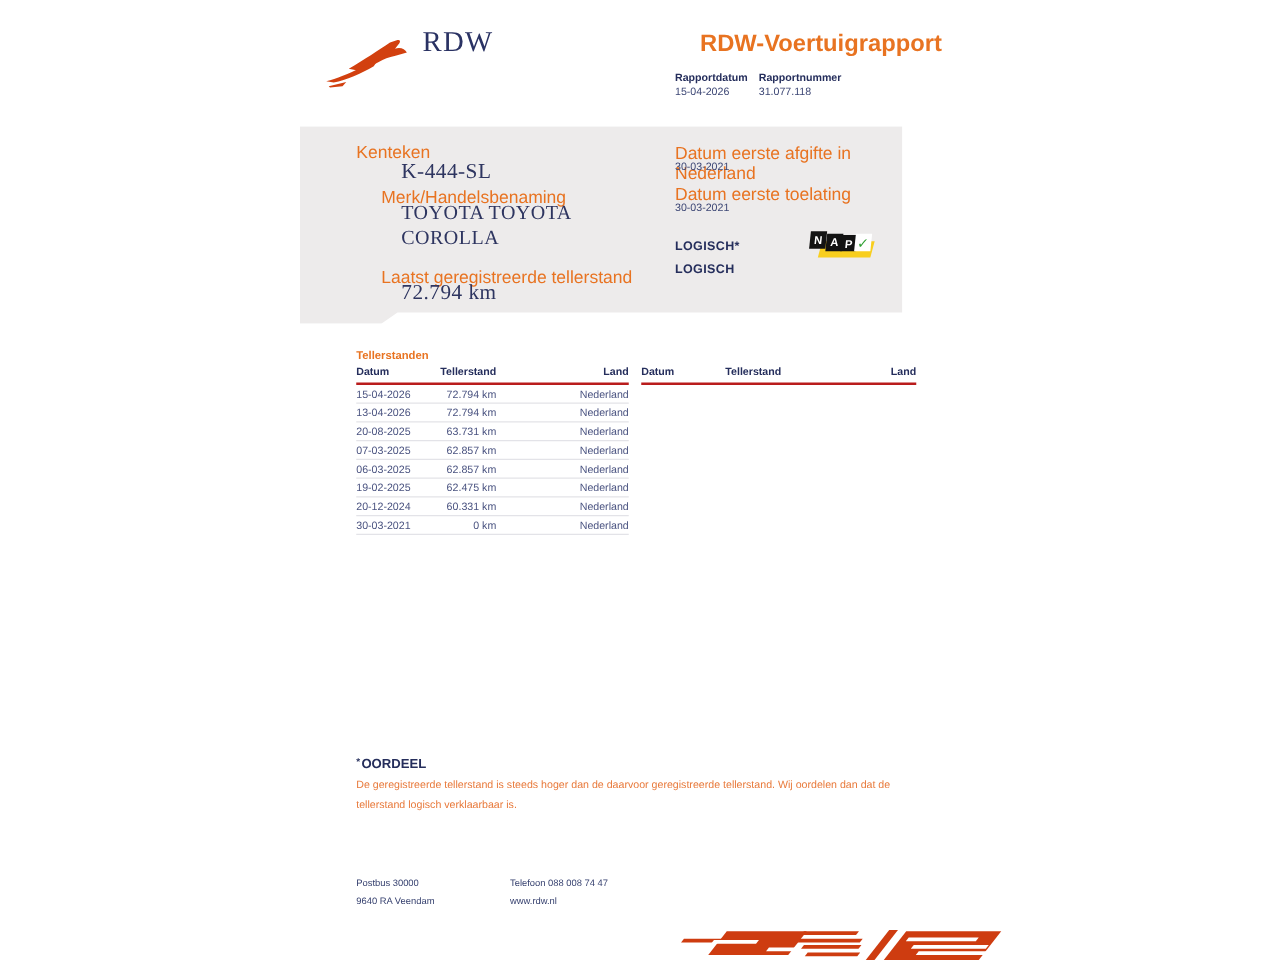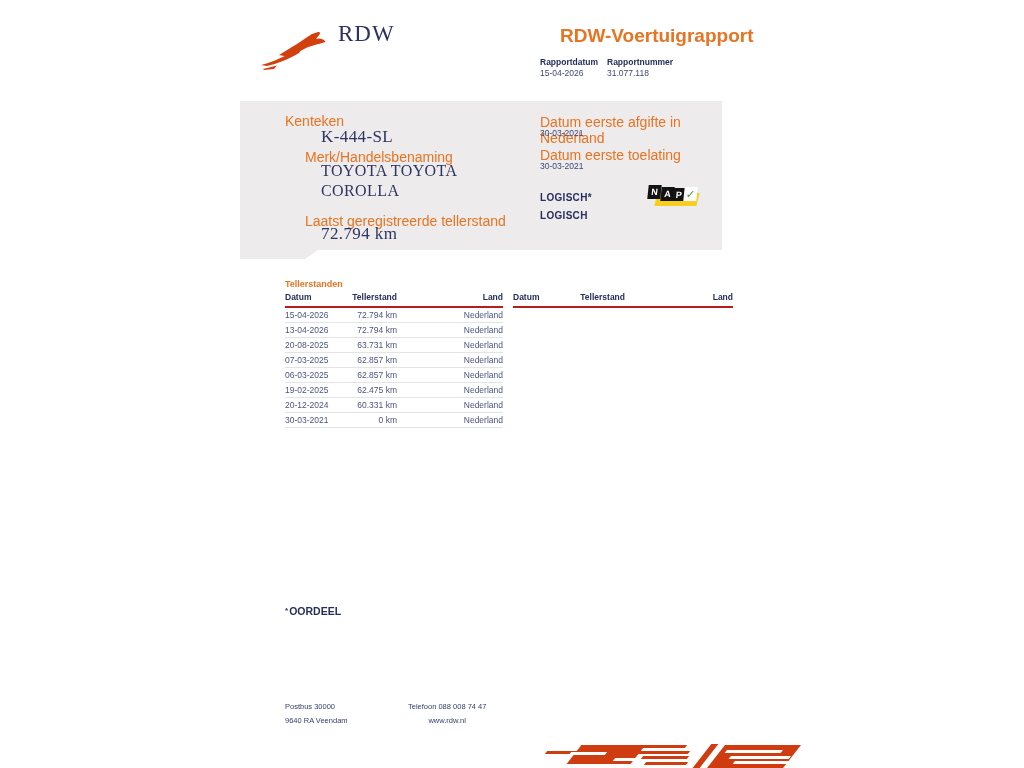--- a/index.html
+++ b/index.html
@@ -176,26 +176,27 @@
     <div class="thead">
       <span>Datum</span>
       <span>Tellerstand</span>
       <span>Land</span>
     </div>
   </div>
 
   <div class="abs exp-title">
     <span class="star">*</span><span>OORDEEL</span>
   </div>
+  <div class="abs exp-text">De geregistreerde tellerstand is steeds hoger dan de daarvoor geregistreerde tellerstand. Wij oordelen dan dat de tellerstand logisch verklaarbaar is.</div>
 
   <div class="abs foot" style="left:285px; top:700px;">
     <div>Postbus 30000</div>
     <div>9640 RA Veendam</div>
   </div>
-  <div class="abs foot" style="left:408px; top:700px;text-align:center;">
+  <div class="abs foot" style="left:408px; top:700px;">
     <div>Telefoon 088 008 74 47</div>
     <div>www.rdw.nl</div>
   </div>
 
   <div class="abs stripes">
     <div style="left:4px; top:7px; width:36px; height:3px;"></div>
     <div style="left:32px; top:1px; width:64px; height:19px;"></div>
     <div class="w" style="left:28px; top:8px; width:36px; height:3px;"></div>
     <div class="w" style="left:72px; top:14px; width:28px; height:3px;"></div>
     <div style="left:100px; top:1px;  width:44px; height:3px;"></div>

